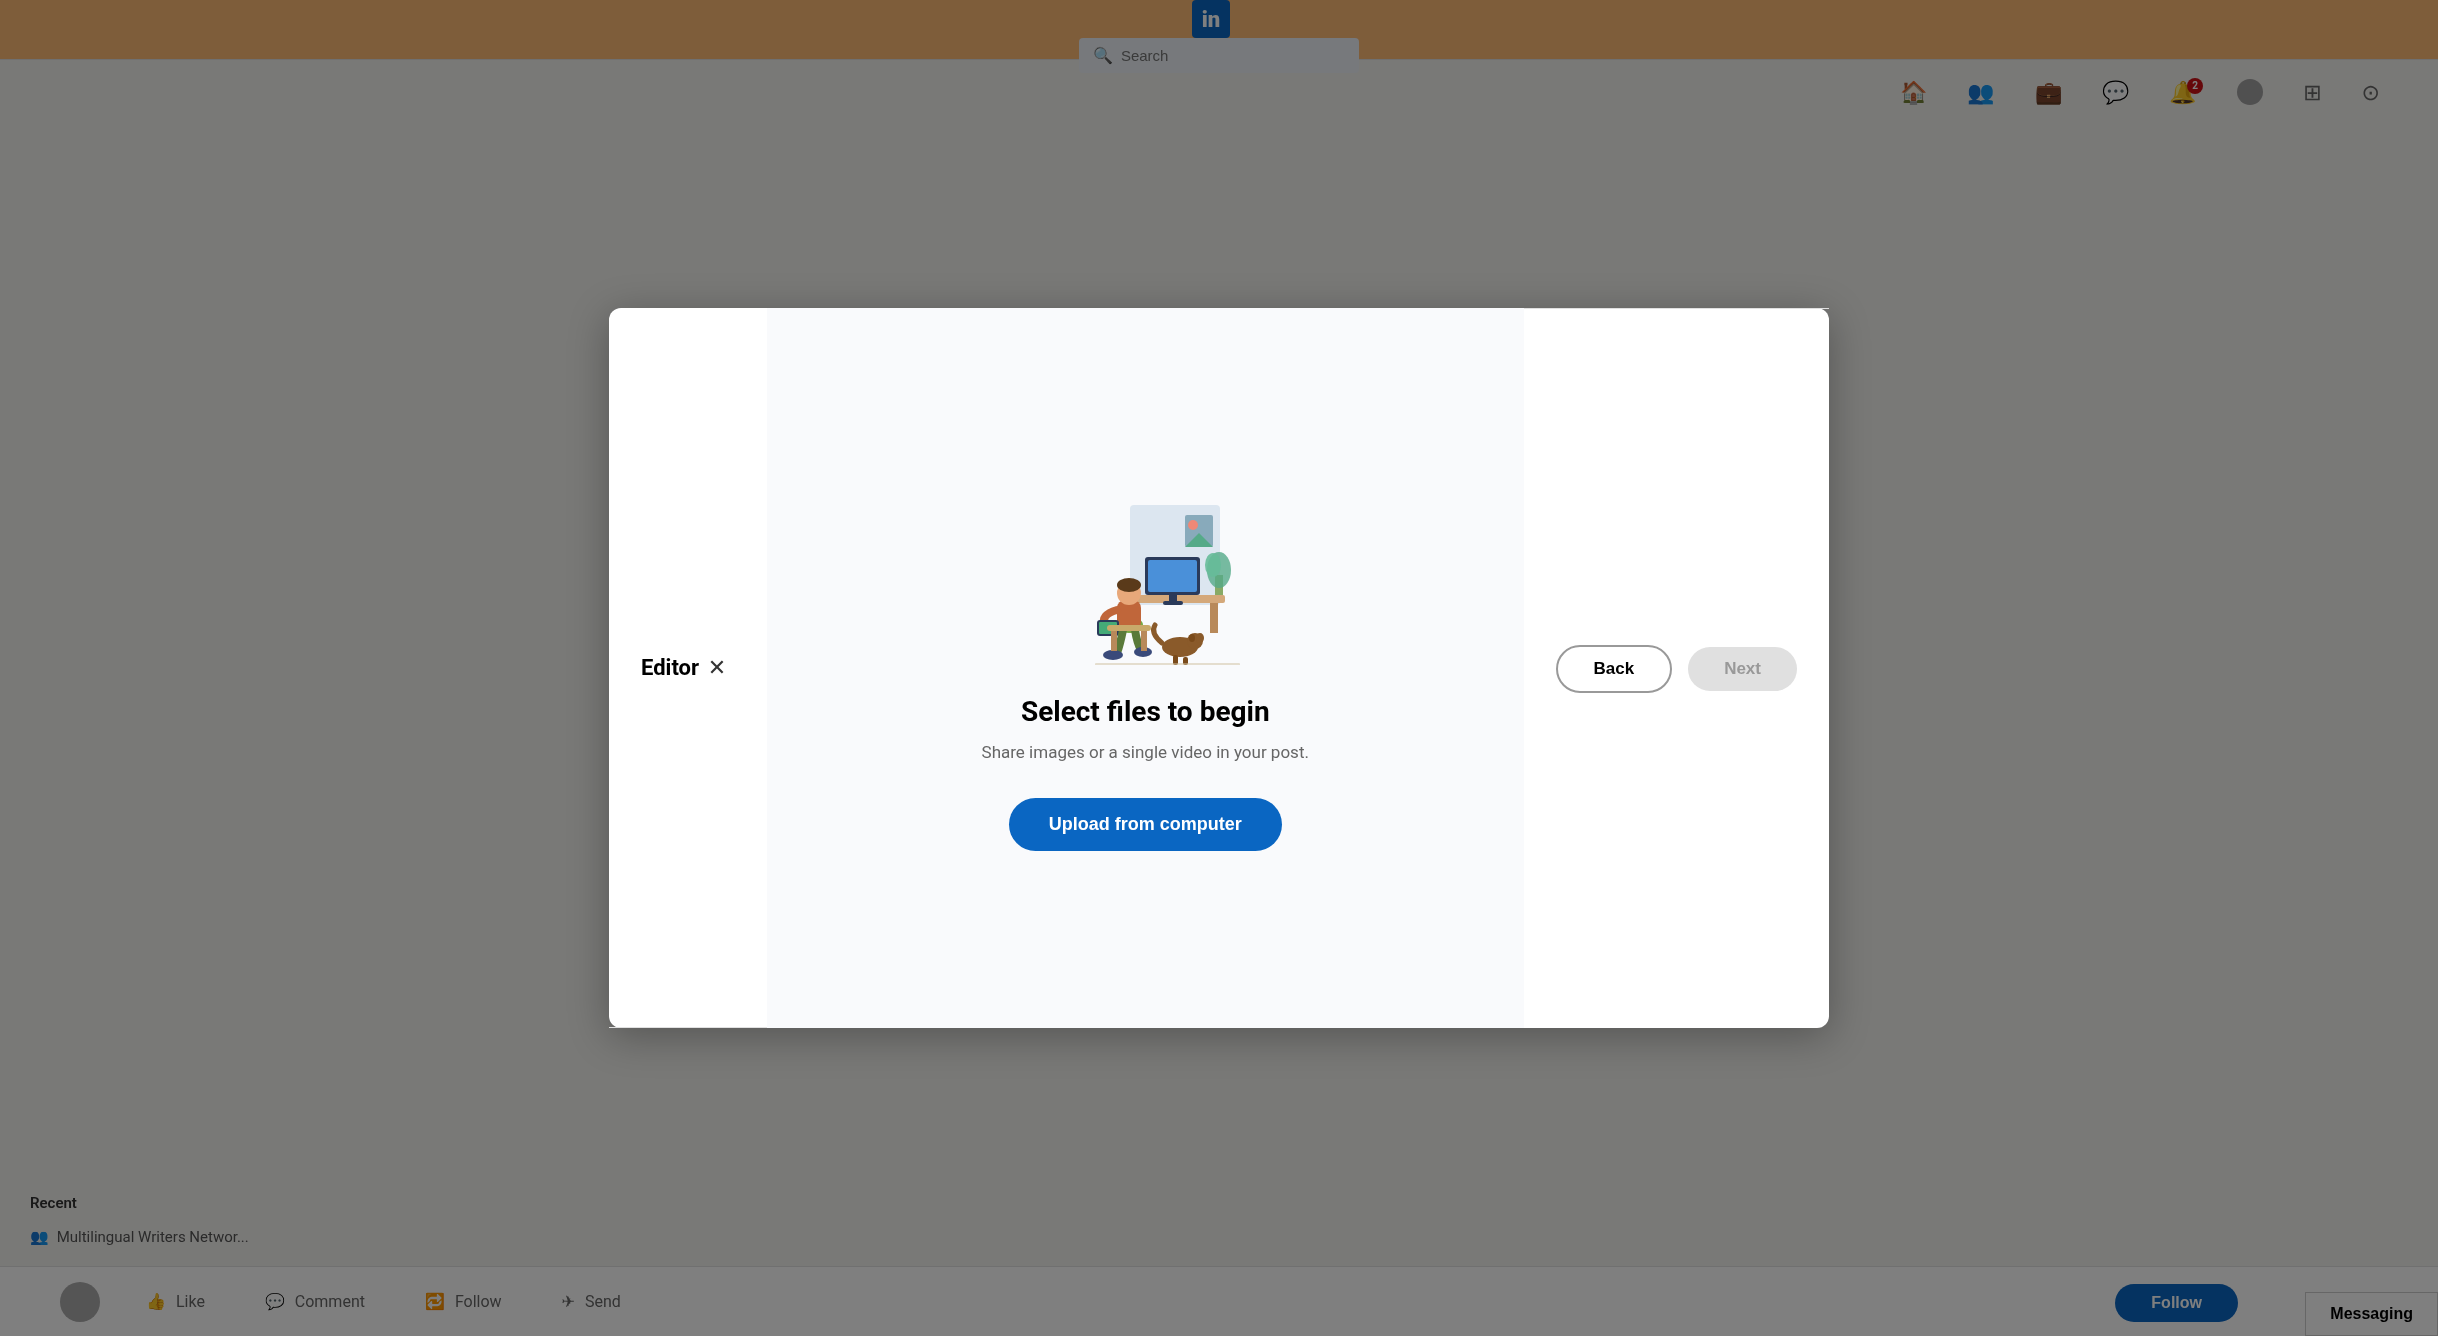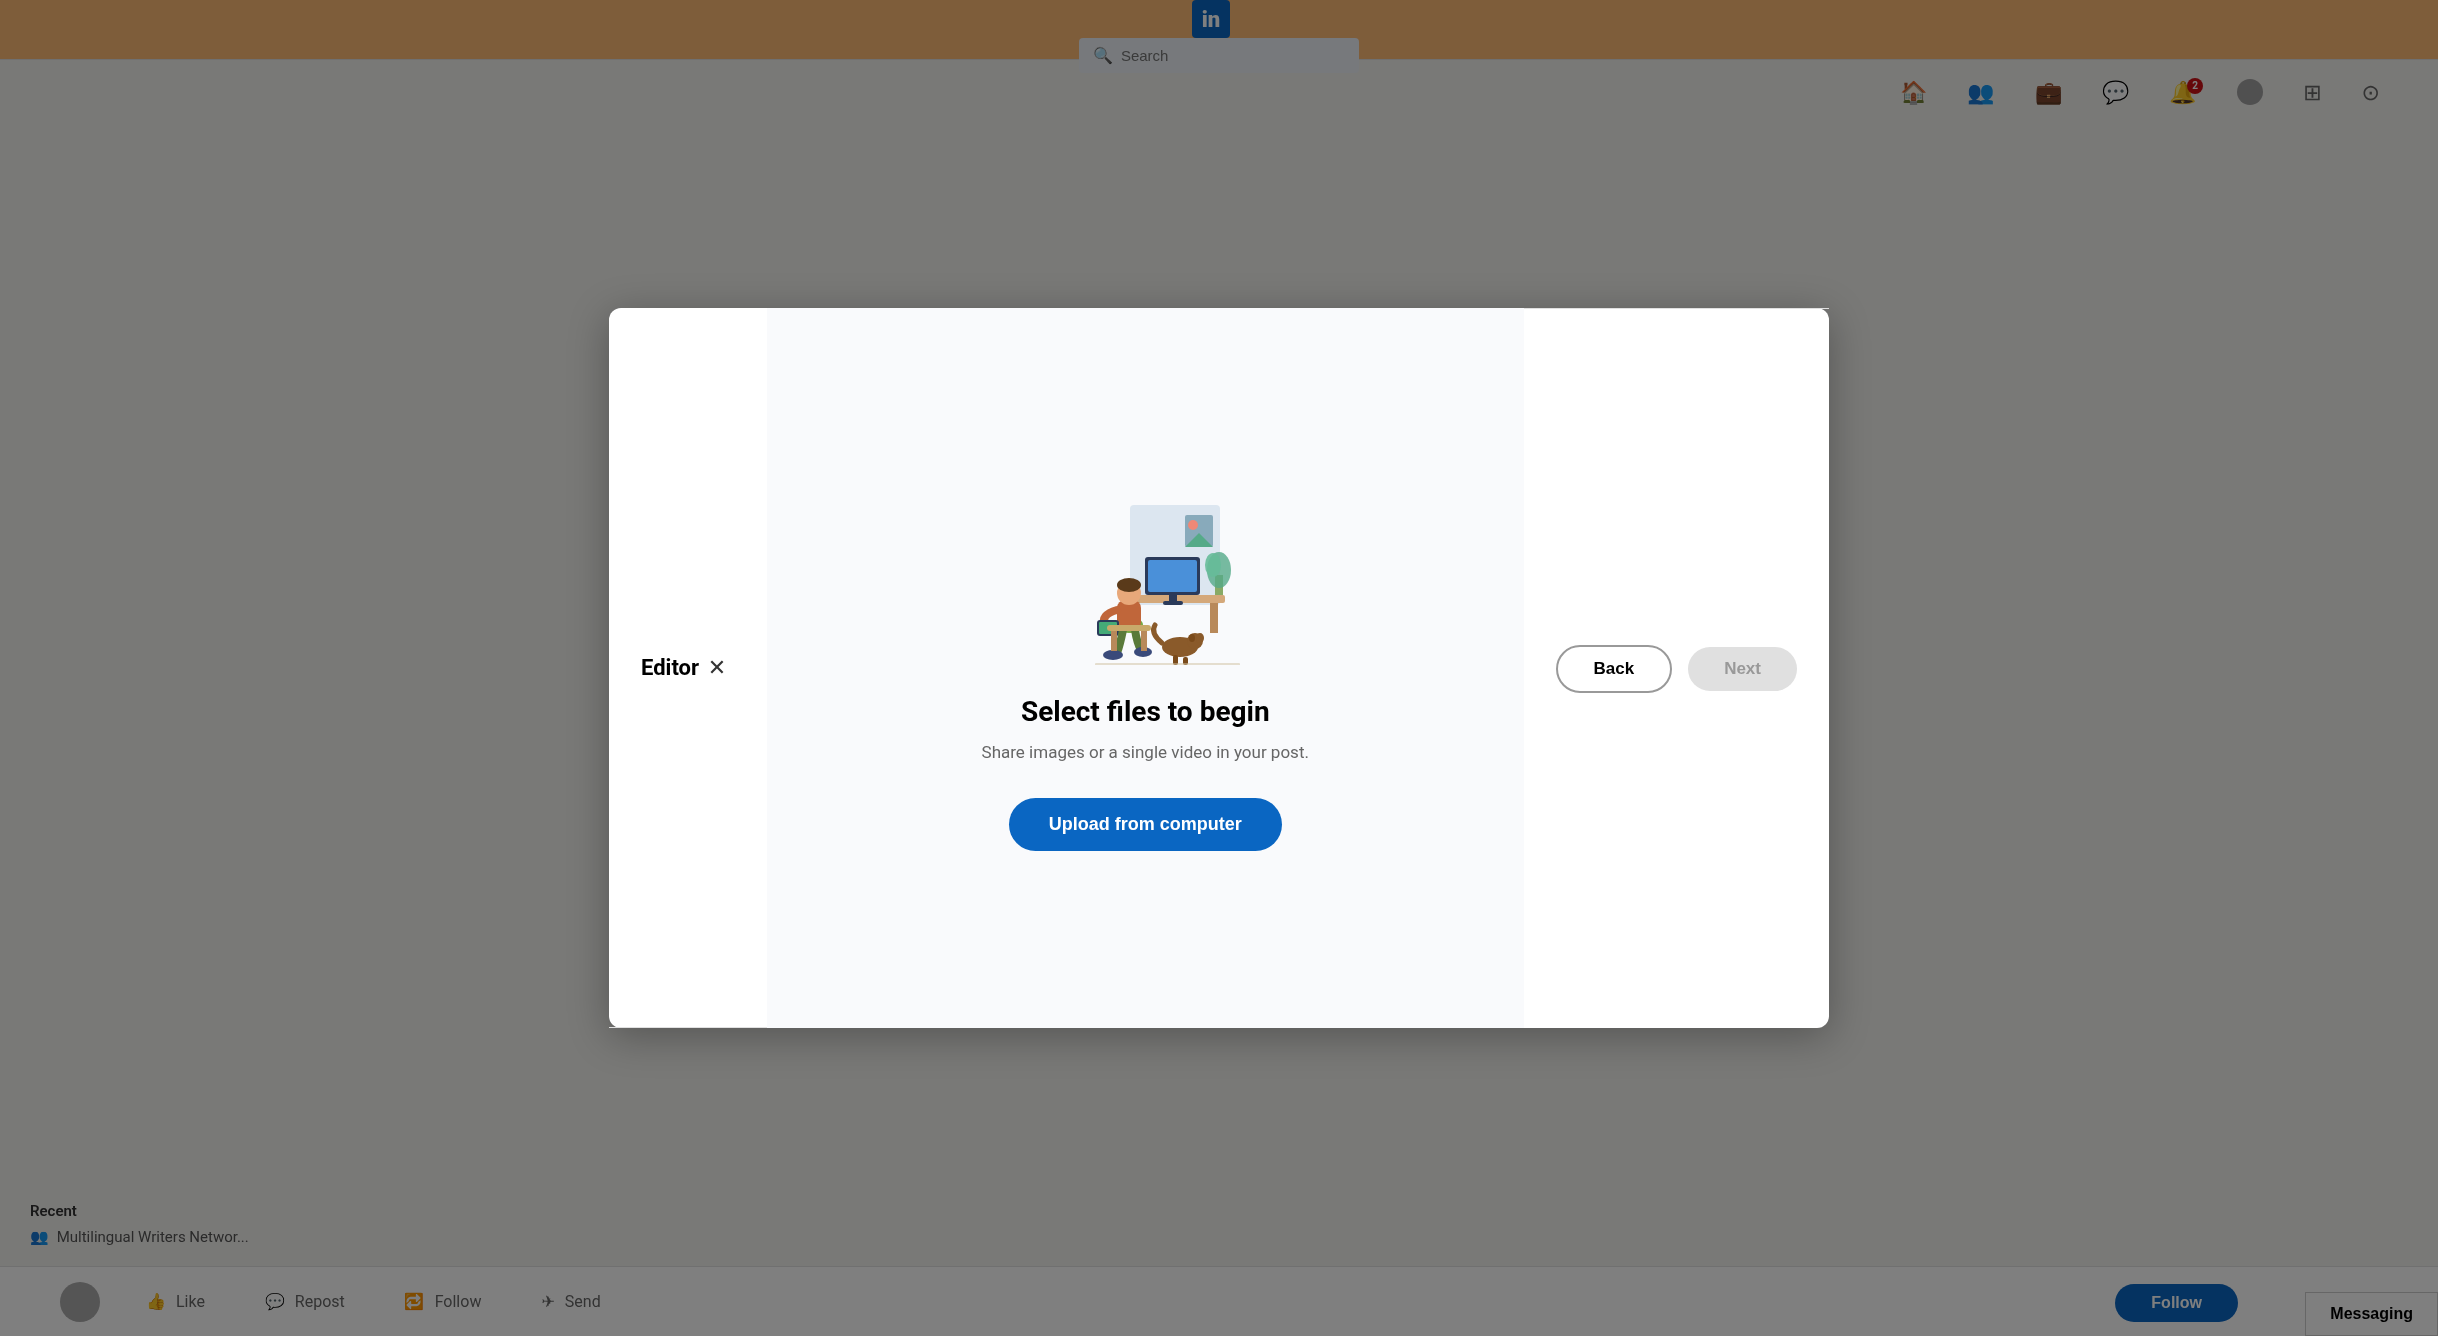--- a/index.html
+++ b/index.html
@@ -322,36 +322,36 @@
     </div>
     <div class="nav-item">
       <span class="nav-icon">⊙</span>
     </div>
   </div>
 </div>
 
 <div class="bg-content">
 
   <div class="recent-section" style="bottom: 90px; left: 30px; position: absolute;">
-    <div style="font-weight:600; margin-bottom: 8px;">Recent</div>
+    <div style="font-weight:600; margin-bottom: 16px;">Recent</div>
     <div style="display:flex; align-items:center; gap: 8px; color: #555;">
       <span>👥</span>
       <span>Multilingual Writers Networ...</span>
     </div>
   </div>
 
   <div class="bottom-bar">
     <div style="width:40px;height:40px;border-radius:50%;background:#aaa;margin-right:16px;"></div>
     <div class="bottom-action">
       <span>👍</span>
       <span>Like</span>
     </div>
     <div class="bottom-action">
       <span>💬</span>
-      <span>Repost</span>
+      <span>Comment</span>
     </div>
     <div class="bottom-action">
       <span>🔁</span>
       <span>Follow</span>
     </div>
     <div class="bottom-action">
       <span>✈</span>
       <span>Send</span>
     </div>
     <button class="follow-btn-bg">Follow</button>

